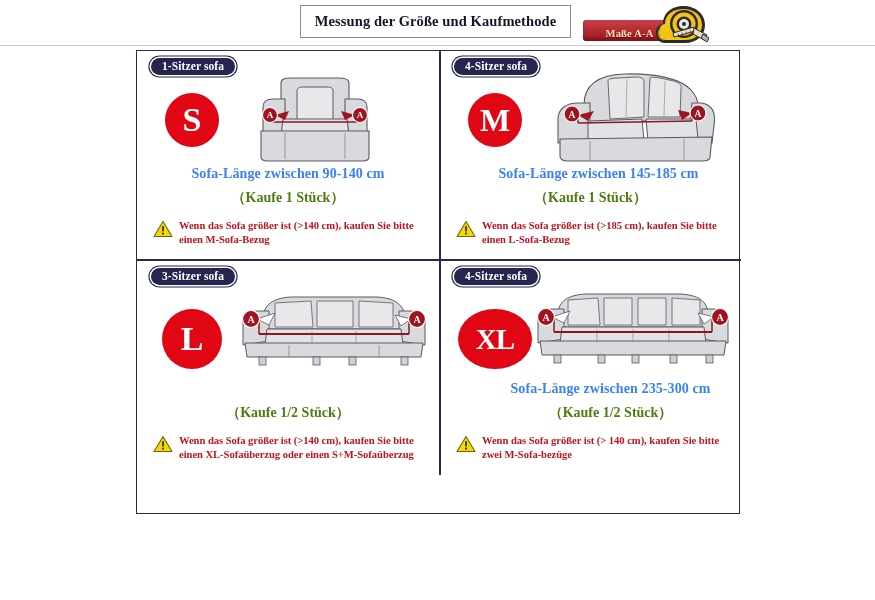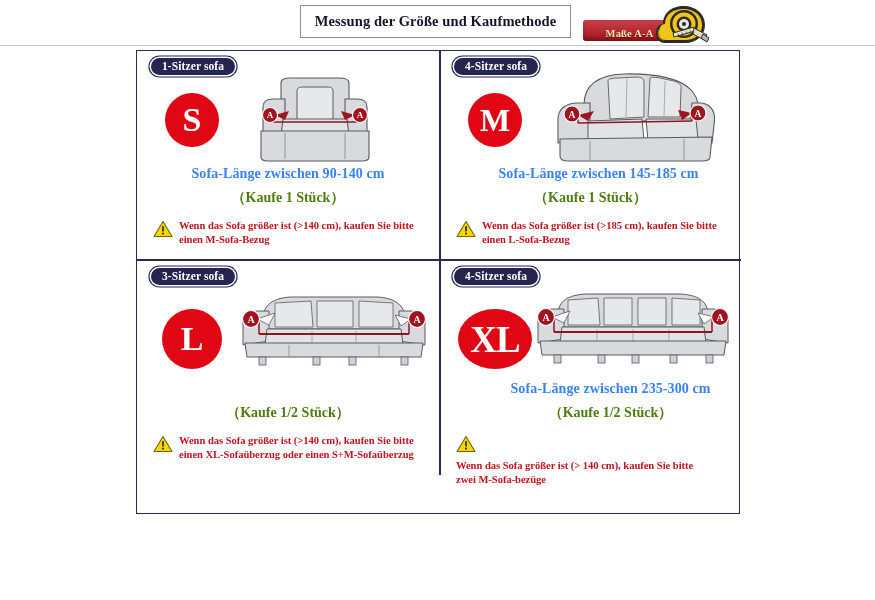--- a/index.html
+++ b/index.html
@@ -162,21 +162,21 @@
     display: flex;
     align-items: center;
     justify-content: center;
     font-weight: bold;
     font-family: "Liberation Serif", "DejaVu Serif", serif;
     line-height: 1;
   }
   .size-s  { left: 28px; top: 42px;  width: 54px;  height: 54px;  font-size: 34px; }
   .size-m  { left: 28px; top: 42px;  width: 54px;  height: 54px;  font-size: 32px; }
   .size-l  { left: 25px; top: 48px;  width: 60px;  height: 60px;  font-size: 34px; }
-  .size-xl { left: 18px; top: 48px;  width: 74px;  height: 60px;  font-size: 37px; letter-spacing: -1px; }
+  .size-xl { left: 18px; top: 48px;  width: 74px;  height: 60px;  font-size: 29px; letter-spacing: -1px; }
 
   
   .sofa-art {
     position: absolute;
   }
 
   
   .len-line {
     position: absolute;
     width: 100%;
@@ -197,21 +197,21 @@
 
   
   .note {
     position: absolute;
     left: 16px;
     width: 278px;
     display: flex;
     gap: 6px;
     align-items: flex-start;
   }
-  .note-br { width: 276px; flex-direction: column; }
+  .note-br { width: 276px; }
   .warn-tri { flex: 0 0 auto; margin-top: 1px; }
   .note-text {
     font-size: 10.6px;
     font-weight: bold;
     color: #c0141e;
     line-height: 1.35;
     letter-spacing: -.05px;
   }
   .note-text .l2 { display: block; }
 

